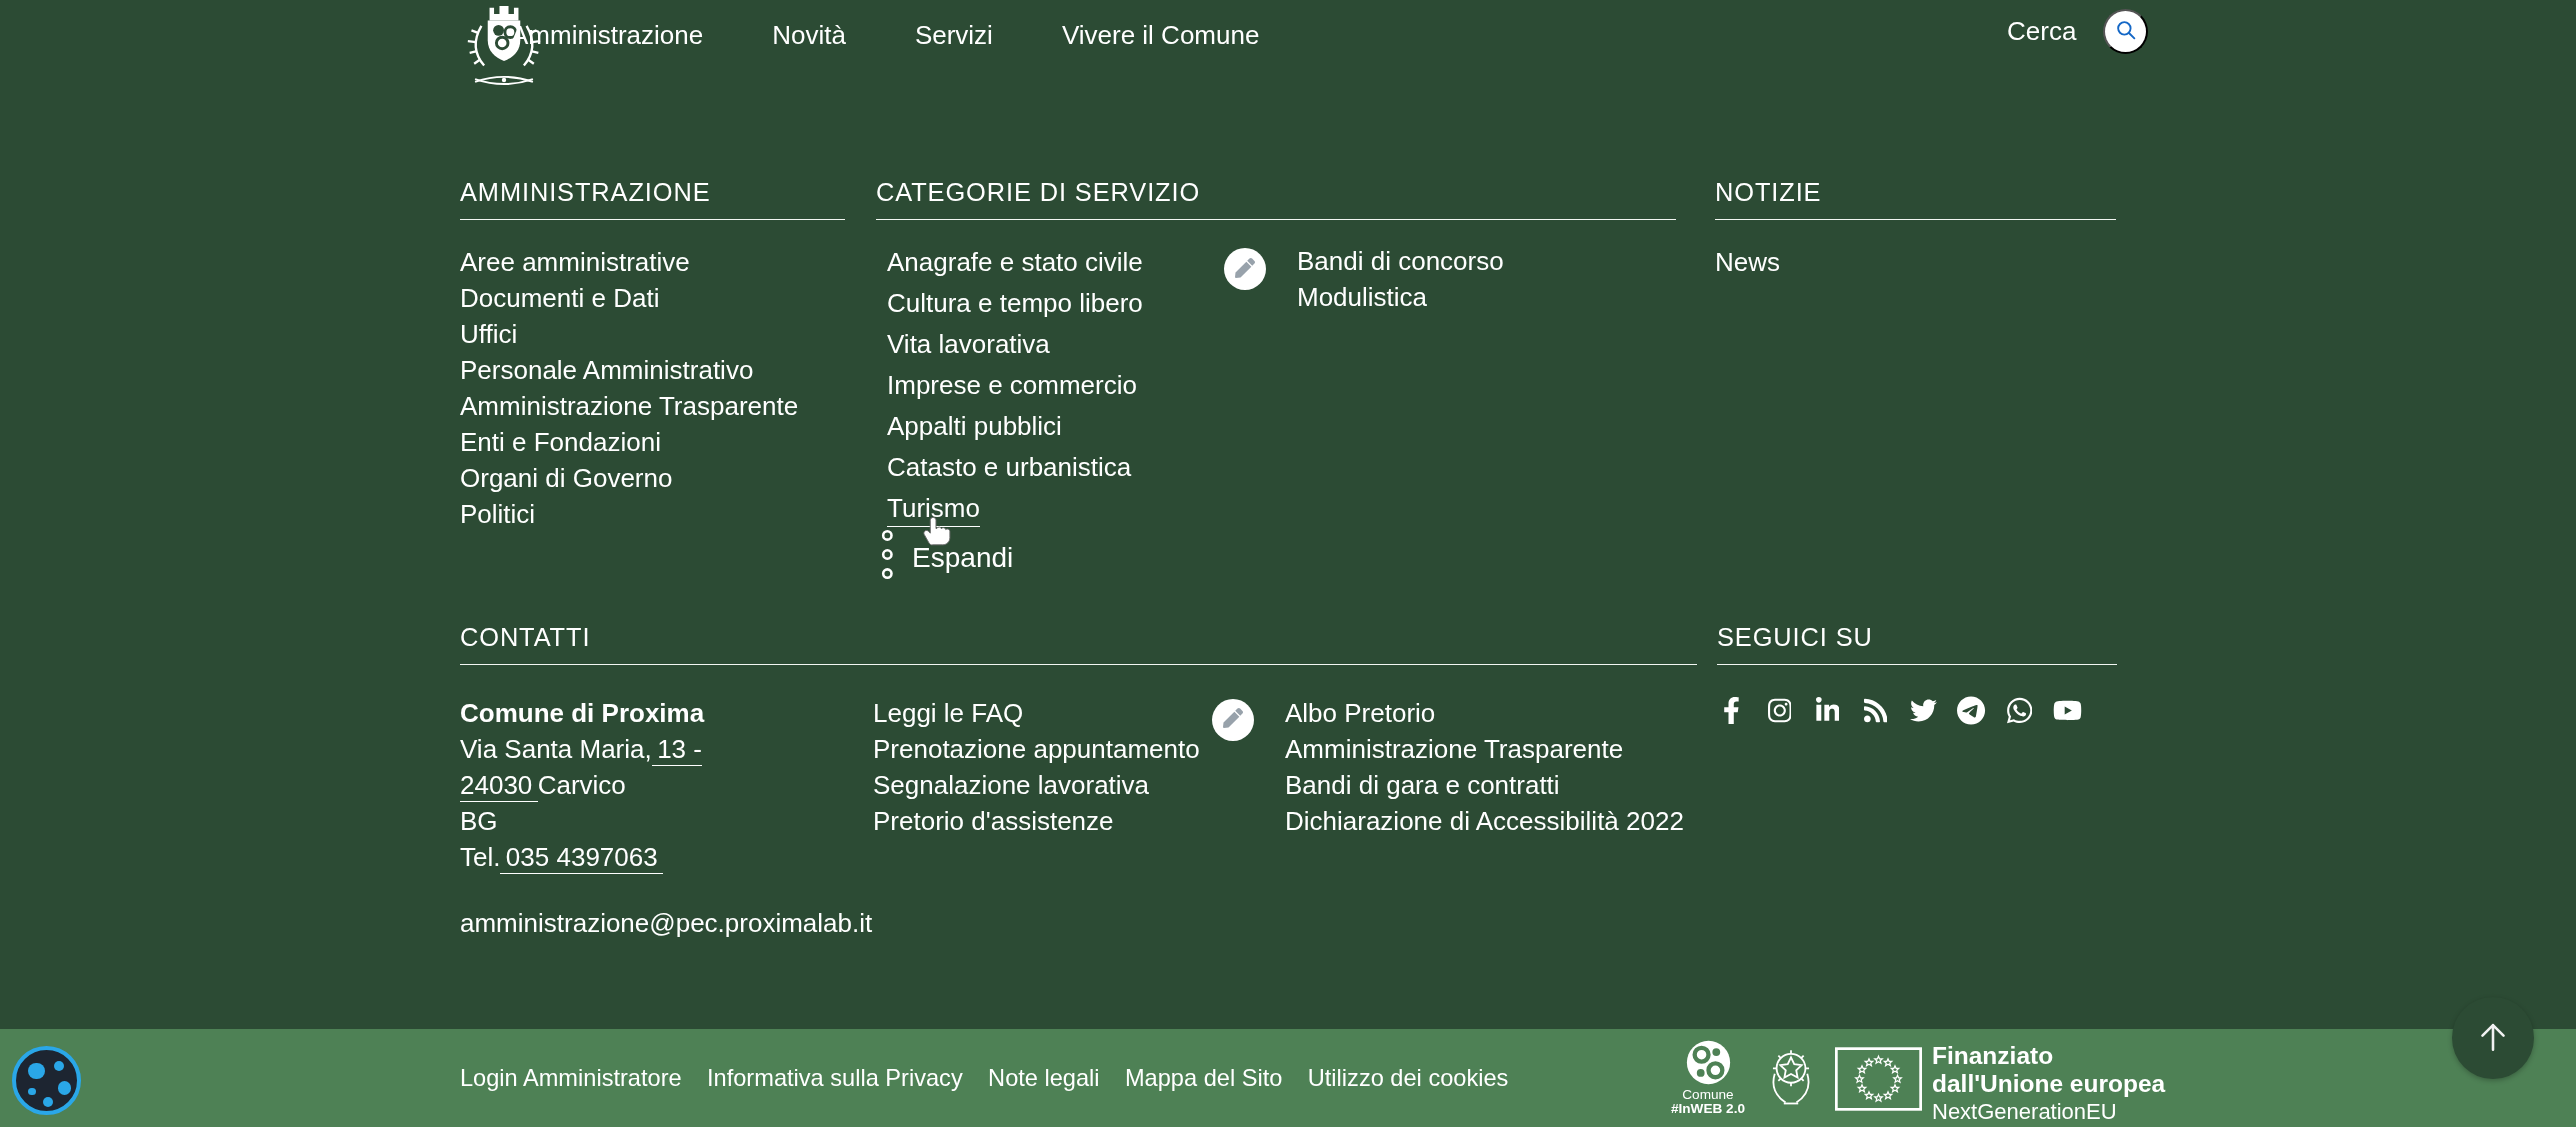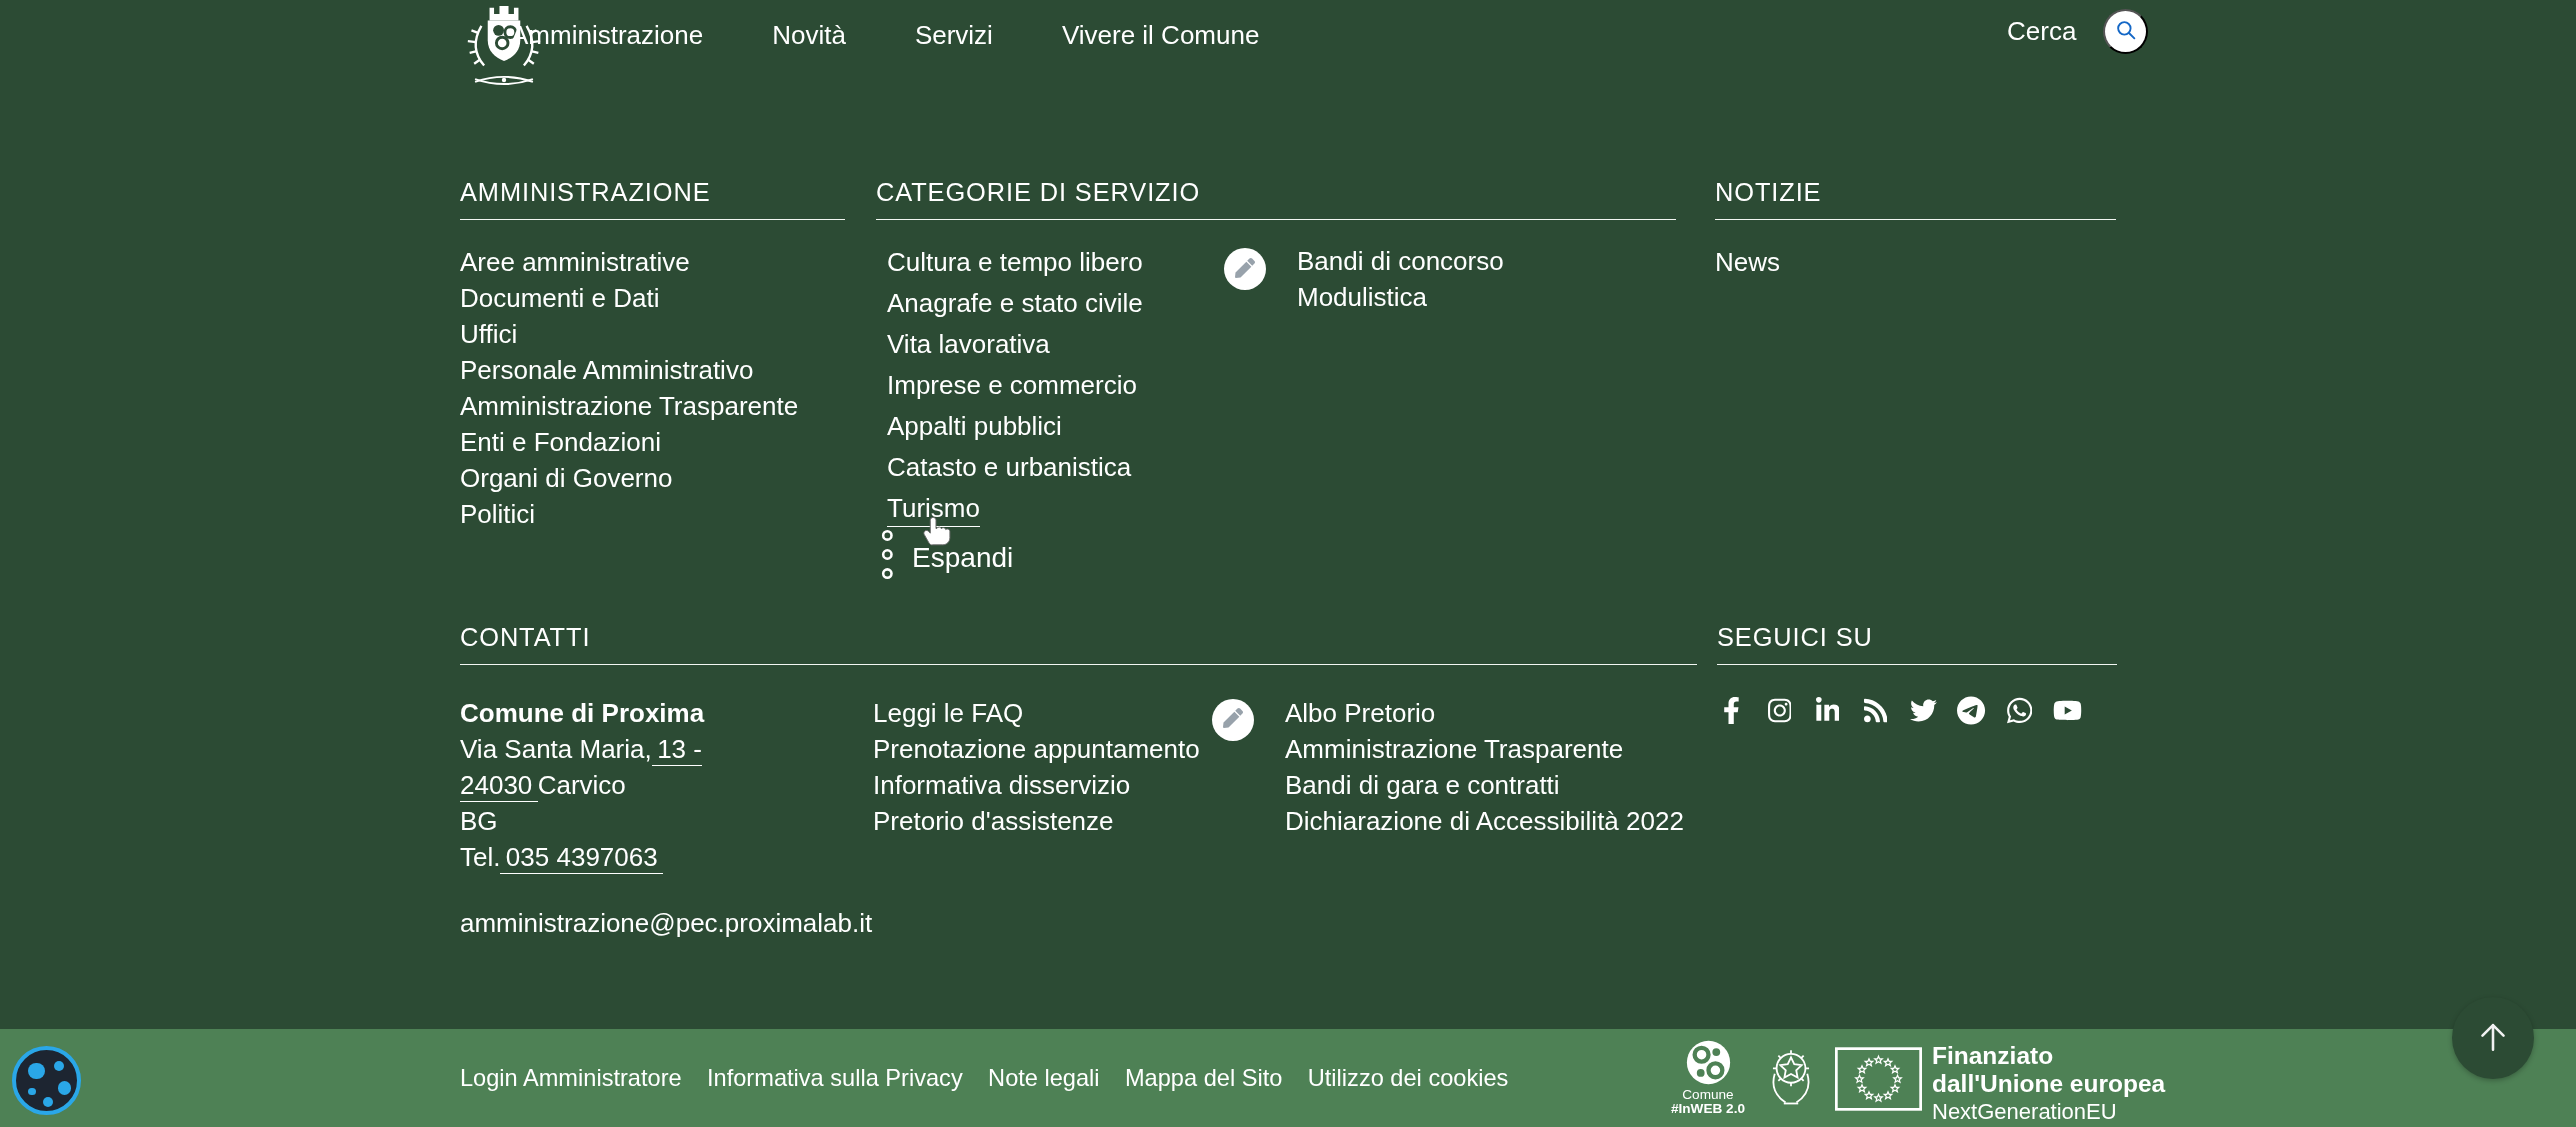--- a/index.html
+++ b/index.html
@@ -129,22 +129,22 @@
       <li><a>Enti e Fondazioni</a></li>
       <li><a>Organi di Governo</a></li>
       <li><a>Politici</a></li>
     </ul>
   </section>
 
   <section class="fcol" style="left:876px;width:800px">
     <h2>CATEGORIE DI SERVIZIO</h2>
     <div class="divider"></div>
     <ul class="flist svc">
+      <li><a>Anagrafe e stato civile</a></li>
       <li><a>Cultura e tempo libero</a></li>
-      <li><a>Anagrafe e stato civile</a></li>
       <li><a>Vita lavorativa</a></li>
       <li><a>Imprese e commercio</a></li>
       <li><a>Appalti pubblici</a></li>
       <li><a>Catasto e urbanistica</a></li>
       <li><a class="hover-underline">Turismo</a></li>
     </ul>
     <div class="espandi">
       <span>
         <svg viewBox="0 0 14 56" width="12.7" height="51" fill="none" stroke="#fff" stroke-width="2.8">
           <circle cx="7" cy="7" r="4.6"></circle>
@@ -186,21 +186,21 @@
       <div><span>Via Santa Maria,</span><a class="ul-link">13 - 24030</a><span>Carvico</span></div>
       <div>BG</div>
       <div><span>Tel.</span><a class="ul-link">035 4397063</a></div>
       <div class="email-line"><a>amministrazione@pec.proximalab.it</a></div>
     </div>
 
     <div class="faq-links">
       <ul>
         <li><a>Leggi le FAQ</a></li>
         <li><a>Prenotazione appuntamento</a></li>
-        <li><a>Informativa disservizio</a></li>
+        <li><a>Segnalazione lavorativa</a></li>
         <li><a>Pretorio d'assistenze</a></li>
       </ul>
     </div>
 
     <div class="albo-block">
       <span class="pencil-circle">
         <span>
           <svg viewBox="0 0 512 512" width="20" height="20" fill="#98a2ab">
             <path d="M290.74 93.24l128.02 128.02-277.99 277.99-114.14 12.6C11.35 513.54-1.56 500.62.14 485.34l12.7-114.22 277.9-277.88zm207.2-19.06l-60.11-60.11c-18.75-18.75-49.16-18.75-67.91 0l-56.55 56.55 128.02 128.02 56.55-56.55c18.75-18.76 18.75-49.16 0-67.91z"></path>
           </svg>

